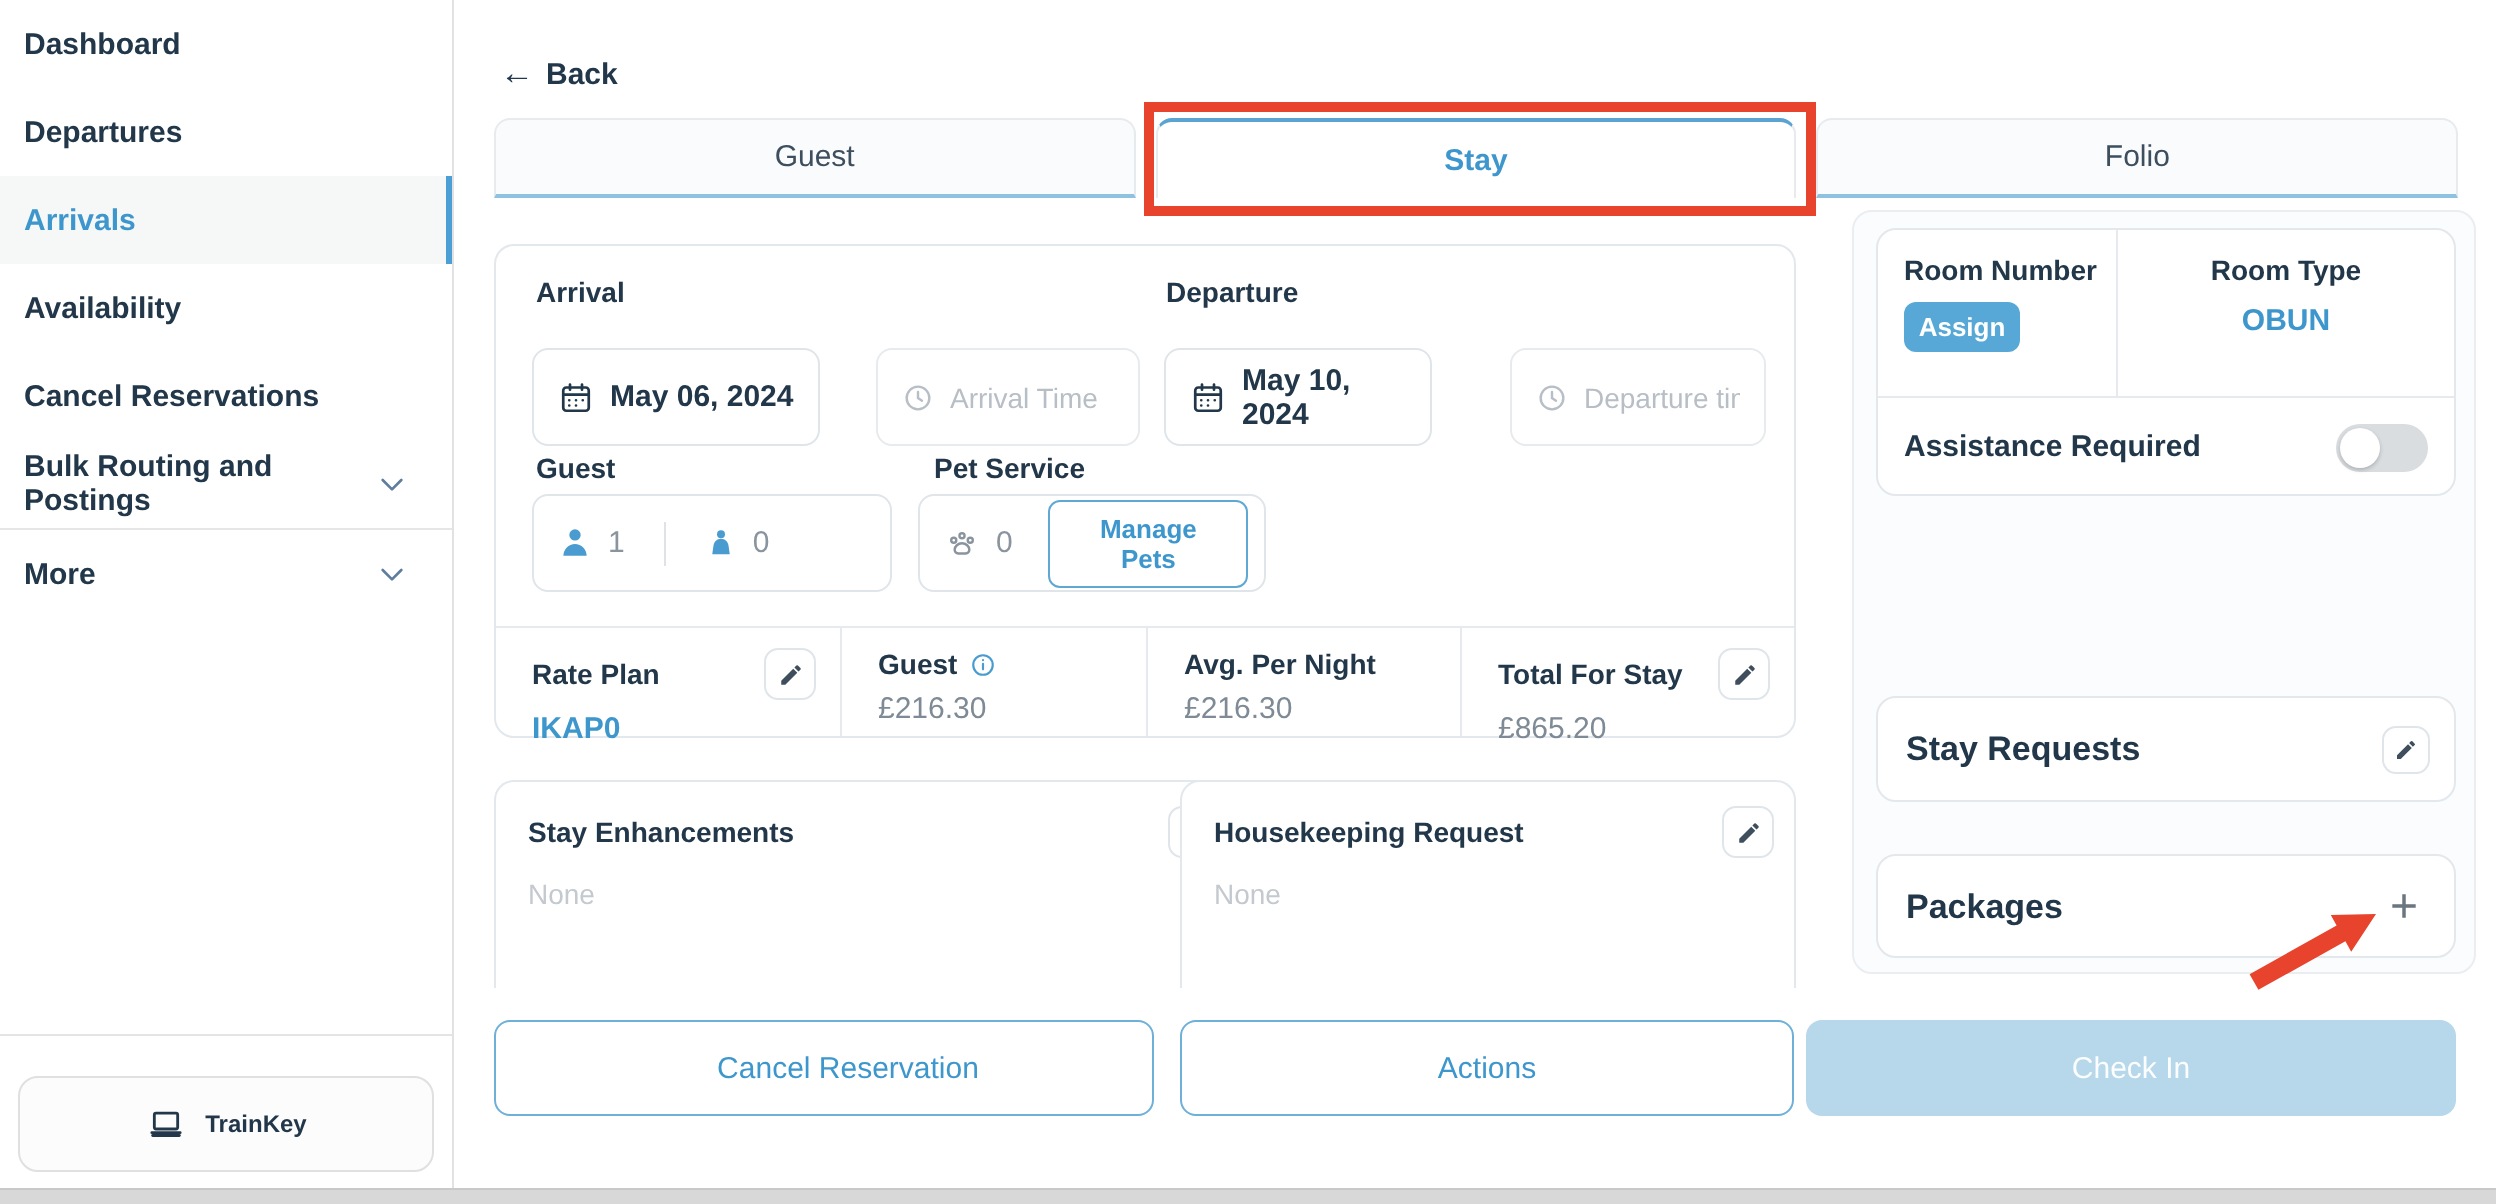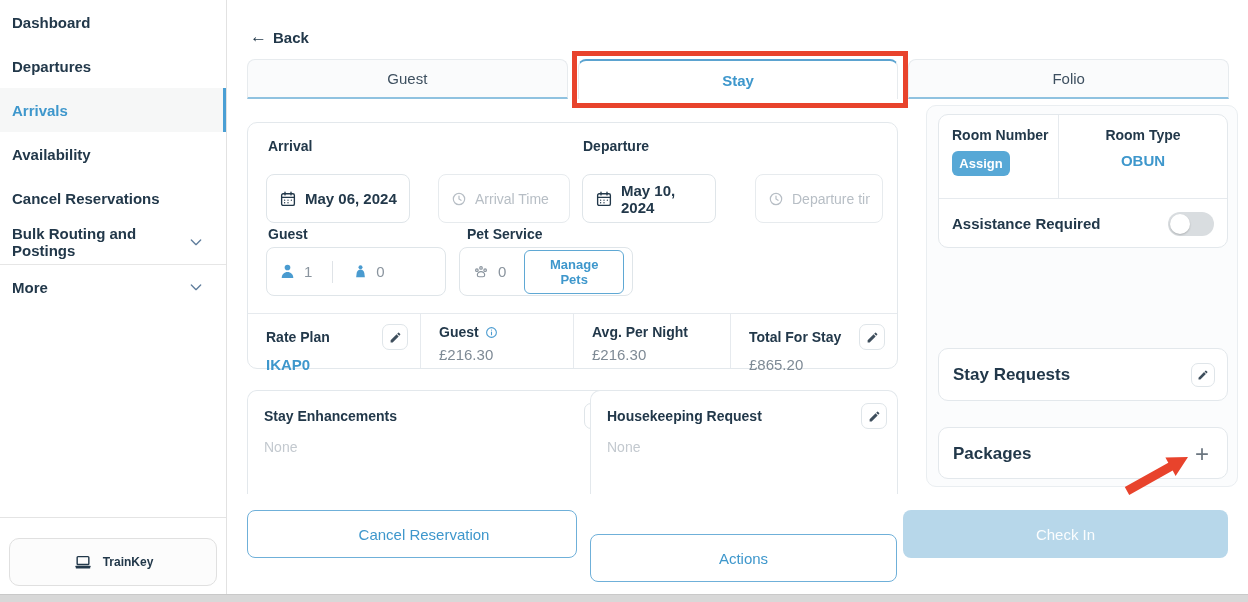--- a/index.html
+++ b/index.html
@@ -69,21 +69,21 @@
   .prefs-card { top:166px; }
   .reqs-card { top:242px; }
   .pkg-card { top:321px; height:52px; }
   .plus-glyph { font-size:24px; color:#6b7680; font-weight:400; line-height:1; padding:0 6px; cursor:pointer; }
 
   
   .foot-btn { position:absolute; top:510px; height:48px; border-radius:8px; font-size:15px; font-family:inherit; display:flex; align-items:center; justify-content:center; cursor:pointer; }
   .foot-outline { background:#fff; border:1px solid #6fb0d9; color:#3e97cc; }
   .foot-disabled { background:#b7d7ea; border:none; color:#fbfdfe; }
   .btn-cancel { left:247px; width:330px;padding-left:24px; }
-  .btn-actions { left:590px; width:307px;margin-top:24px; }
+  .btn-actions { left:590px; width:307px; }
   .btn-checkin { left:903px; width:325px; }
 
   .annotation-arrow { position:absolute; left:1120px; top:450px; z-index:31; pointer-events:none; }
   .bottom-strip { position:absolute; left:0; top:594px; width:1248px; height:8px; background:#d8d8d8; border-top:1px solid #c9c9c9; }
   svg { display:block; }
 </style>
 </head>
 <body>
 
 <div class="screen">

